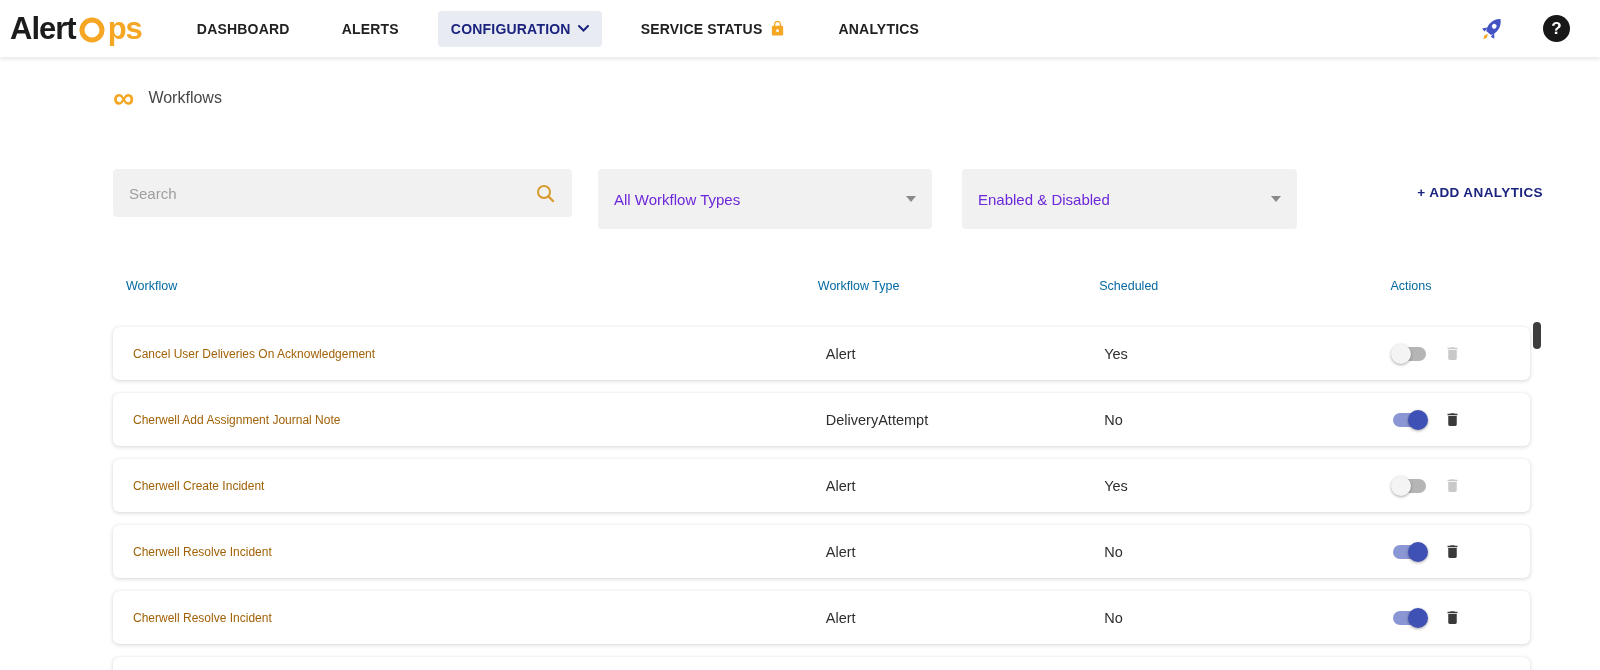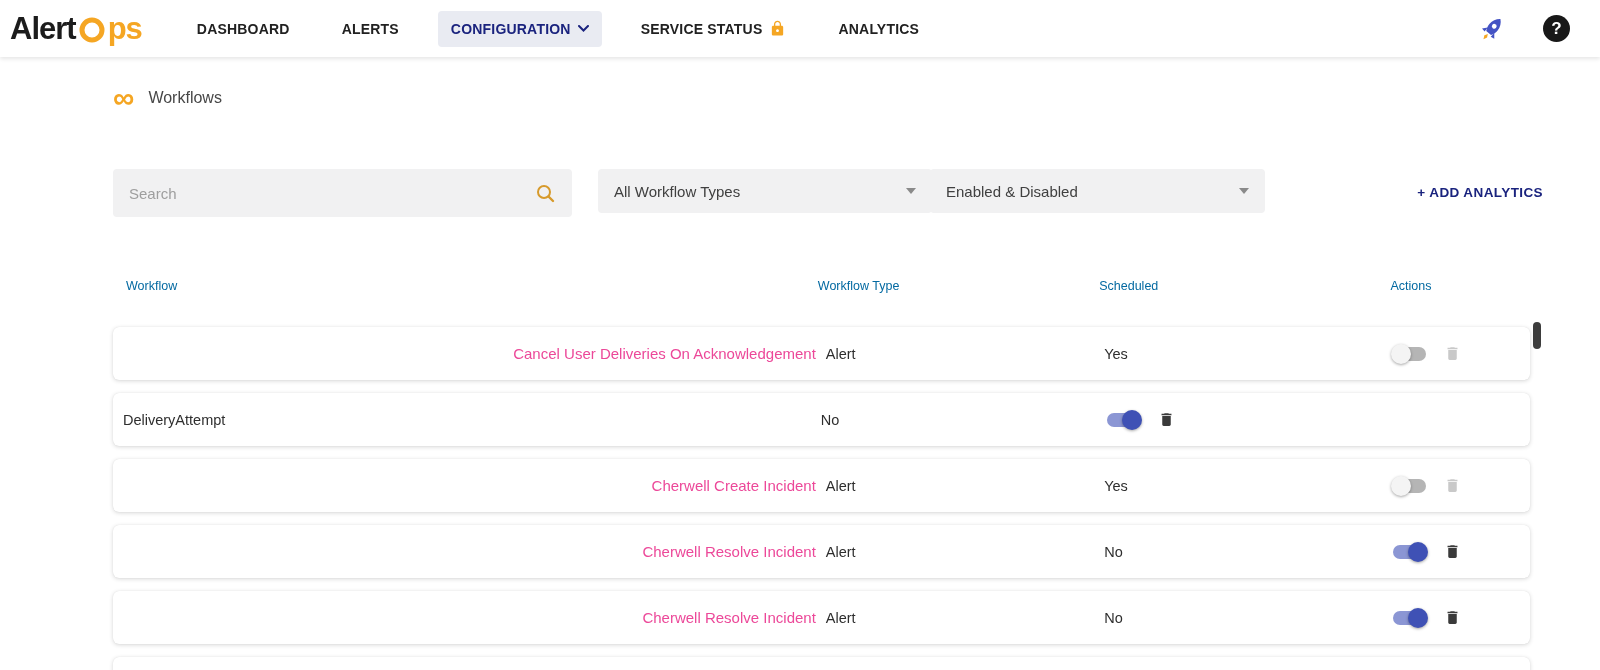--- a/index.html
+++ b/index.html
@@ -45,26 +45,26 @@
   .search-box {
     position:absolute; left:0; top:0; width:459px; height:48px; background:#f1f1f2;
     border-radius:4px; display:flex; align-items:center; padding:0 16px;
   }
   .search-input {
     flex:1; border:none; outline:none; background:transparent; font-size:15px; color:#424242;
     font-family:inherit;
   }
   .search-input::placeholder { color:#9e9e9e; }
   .dropdown {
-    position:absolute; top:0; height:44px; background:#f1f1f2; border-radius:4px;
-    display:flex; align-items:center; padding:3px 16px; font-size:15px; color:#404040;
+    position:absolute; top:0; height:60px; background:#f1f1f2; border-radius:4px;
+    display:flex; align-items:center; padding:3px 16px; font-size:15px; color:#6d28d9;
     cursor:pointer;
   }
   .dropdown.dd-type { left:485px; width:334px; }
-  .dropdown.dd-status { left:817px; width:335px; }
+  .dropdown.dd-status { left:849px; width:335px; }
   .dd-caret {
     margin-left:auto; width:0; height:0;
     border-left:5px solid transparent; border-right:5px solid transparent;
     border-top:6px solid #8a8a8a;
   }
   .add-workflow {
     position:absolute; right:-13px; top:16px; background:none; border:none; cursor:pointer;
     font-family:inherit; font-size:13.5px; font-weight:700; letter-spacing:.4px;
     color:var(--accent-indigo); white-space:nowrap;
   }
@@ -75,21 +75,21 @@
   .table-head .th:nth-child(1){ padding-left:13px; }
   .table-head .th:nth-child(2){ padding-left:2px; }
   .table-head .th:nth-child(4){ padding-left:5px; }
 
   .rows { position:absolute; top:270px; left:0; width:100%; }
   .row {
     height:53px; background:#fff; border-radius:6px; margin-bottom:13px;
     box-shadow:0 1px 4px rgba(0,0,0,.16), 0 0 1px rgba(0,0,0,.10);
     cursor:pointer;
   }
-  .cell-workflow { padding-left:20px; font-size:15px; color:#ec4899; white-space:nowrap; overflow:hidden;text-align:right; }
+  .cell-workflow { padding-left:20px; font-size:12px; color:#a16207; white-space:nowrap; overflow:hidden; }
   .cell-type { padding-left:10px; font-size:14.5px; color:#2e2e2e; }
   .cell-sched { padding-left:5px; font-size:14.5px; color:#2e2e2e; }
   .cell-actions { display:flex; align-items:center; gap:16px; padding-left:6px; }
 
   .toggle { position:relative; width:37px; height:20px; flex:0 0 auto; }
   .toggle .track { position:absolute; left:2px; top:3px; width:33px; height:14px; border-radius:7px; }
   .toggle .thumb {
     position:absolute; top:0; width:20px; height:20px; border-radius:50%;
     box-shadow:0 1px 3px rgba(0,0,0,.35);
   }
@@ -216,20 +216,21 @@
       </span>
       <span class="trash light">
         <svg viewBox="0 0 24 24" fill="currentColor">
           <path d="M6 19c0 1.1.9 2 2 2h8c1.1 0 2-.9 2-2V7H6v12zM19 4h-3.5l-1-1h-5l-1 1H5v2h14V4z"></path>
         </svg>
       </span>
     </div>
   </div>
 
   <div class="row grid-cols">
+    <div class="cell-workflow">Cherwell Add Assignment Journal Note</div>
     <div class="cell-type">DeliveryAttempt</div>
     <div class="cell-sched">No</div>
     <div class="cell-actions">
       <span class="toggle on">
         <span class="track"></span>
         <span class="thumb"></span>
       </span>
       <span class="trash dark">
         <svg viewBox="0 0 24 24" fill="currentColor">
           <path d="M6 19c0 1.1.9 2 2 2h8c1.1 0 2-.9 2-2V7H6v12zM19 4h-3.5l-1-1h-5l-1 1H5v2h14V4z"></path>

